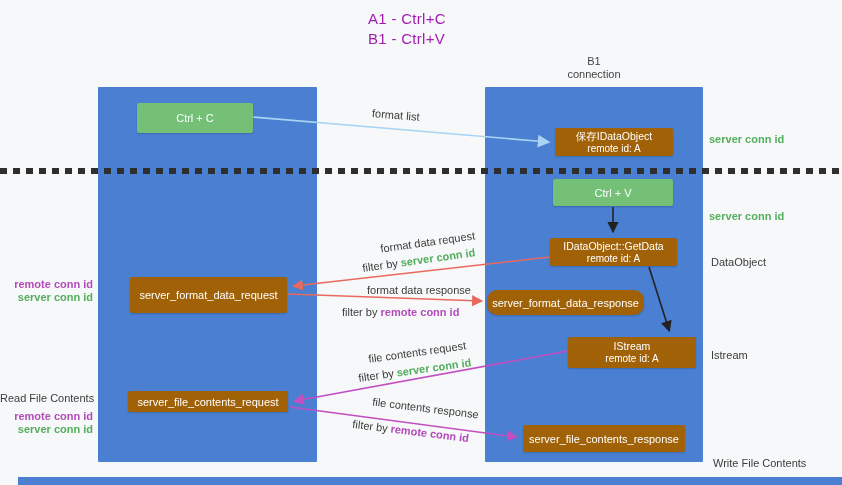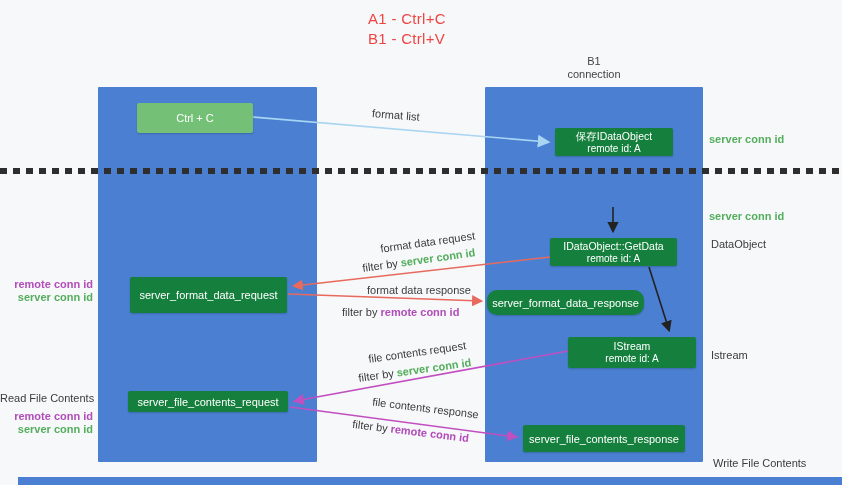--- a/index.html
+++ b/index.html
@@ -4,38 +4,38 @@
 <style>
   html,body{margin:0;padding:0;background:#eceef0;}
   .stage{
     position:relative;width:842px;height:485px;margin:0 auto;
     background:#f7f8f9;overflow:hidden;
     font-family:"Liberation Sans","DejaVu Sans",sans-serif;
     color:#3c3c3c;
   }
   .abs{position:absolute;}
   .title{
-    left:368px;top:9px;font-size:15px;line-height:20px;color:#ef4444;
+    left:368px;top:9px;font-size:15px;line-height:20px;color:#a21caf;
     letter-spacing:.3px;
   }
   .lane-header{font-size:11px;line-height:13px;text-align:center;color:#444;}
   .lane{
     background:#4a7fd2;border-radius:1px;
   }
   .dashline{
     left:0;top:168px;width:842px;height:6px;
     background:repeating-linear-gradient(90deg,#2e2e2e 0 7px,transparent 7px 13px);
   }
   .node{
     display:flex;flex-direction:column;align-items:center;justify-content:center;
     text-align:center;color:#fff;border-radius:2px;
     box-shadow:0 1px 2px rgba(0,0,0,.18);
   }
   .node.green{background:#74c077;font-size:11px;}
-  .node.orange{background:#15803d;font-size:11px;}
+  .node.orange{background:#a16207;font-size:11px;}
   .node .l2{font-size:10px;line-height:12px;}
   .node .l1{font-size:10.5px;line-height:13px;}
   .lbl{font-size:11px;line-height:13px;white-space:nowrap;}
   .lbl.dark{color:#3c3c3c;}
   .lbl.green{color:#53ae5d;font-weight:bold;}
   .lbl.purple{color:#b24cba;font-weight:bold;}
   .lbl.right-align{text-align:right;}
   .rot-neg{transform:rotate(-8deg);}
   .rot-pos{transform:rotate(7deg);}
   .rot-slight{transform:rotate(4.5deg);}
@@ -90,20 +90,23 @@
 
   <div class="abs node green" style="left:137px;top:103px;width:116px;height:30px;">
     <span>Ctrl + C</span>
   </div>
 
   <div class="abs node orange" style="left:555px;top:128px;width:118px;height:28px;">
     <span class="l1">保存IDataObject</span>
     <span class="l2">remote id: A</span>
   </div>
 
+  <div class="abs node green" style="left:553px;top:179px;width:120px;height:27px;">
+    <span>Ctrl + V</span>
+  </div>
 
   <div class="abs node orange" style="left:550px;top:238px;width:127px;height:28px;">
     <span class="l1">IDataObject::GetData</span>
     <span class="l2">remote id: A</span>
   </div>
 
   <div class="abs node orange" style="left:130px;top:277px;width:157px;height:36px;">
     <span>server_format_data_request</span>
   </div>
 
@@ -119,21 +122,21 @@
   <div class="abs node orange" style="left:128px;top:391px;width:160px;height:21px;">
     <span>server_file_contents_request</span>
   </div>
 
   <div class="abs node orange" style="left:523px;top:425px;width:162px;height:27px;">
     <span>server_file_contents_response</span>
   </div>
 
   <div class="abs lbl green" style="left:709px;top:133px;">server conn id</div>
   <div class="abs lbl green" style="left:709px;top:210px;">server conn id</div>
-  <div class="abs lbl dark" style="left:711px;top:238px;">DataObject</div>
+  <div class="abs lbl dark" style="left:711px;top:256px;">DataObject</div>
   <div class="abs lbl dark" style="left:711px;top:349px;">Istream</div>
   <div class="abs lbl dark" style="left:713px;top:457px;">Write File Contents</div>
 
   <div class="abs lbl purple right-align" style="left:0;top:278px;width:93px;">remote conn id</div>
   <div class="abs lbl green right-align" style="left:0;top:291px;width:93px;">server conn id</div>
   <div class="abs lbl dark right-align" style="left:0;top:392px;width:93px;">Read File Contents</div>
   <div class="abs lbl purple right-align" style="left:0;top:410px;width:93px;">remote conn id</div>
   <div class="abs lbl green right-align" style="left:0;top:423px;width:93px;">server conn id</div>
 
   <div class="abs lbl dark rot-slight" style="left:372px;top:109px;">format list</div>

